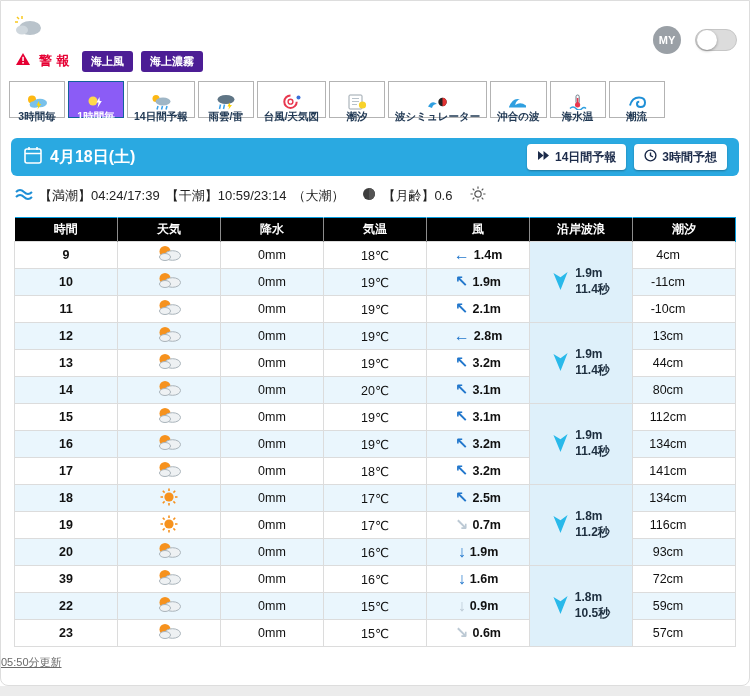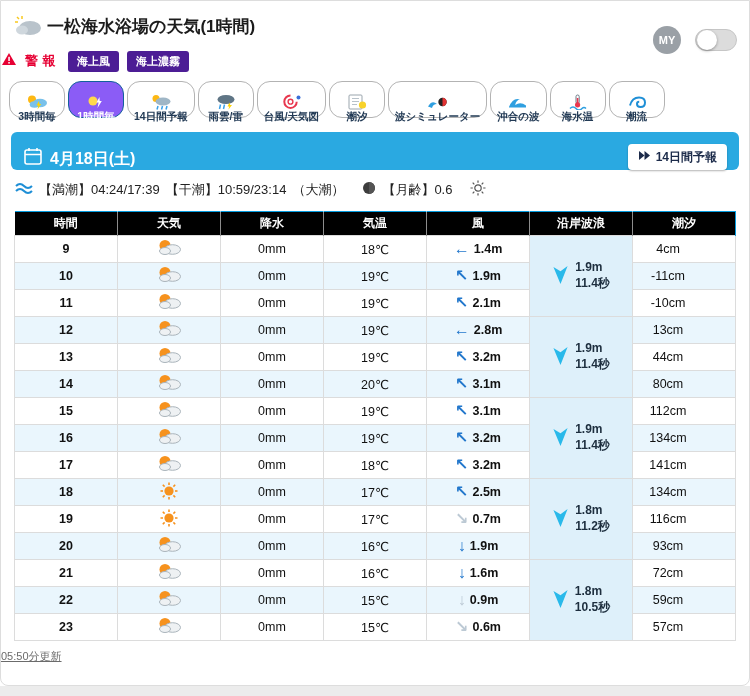--- a/index.html
+++ b/index.html
@@ -22,38 +22,38 @@
   .page-title { font-size: 17px; font-weight: bold; color: #1b1b1b; }
   .top-right { margin-left: auto; display: flex; align-items: center; gap: 14px; margin-top: 27px; }
   .my-badge { width: 28px; height: 28px; border-radius: 50%; background: #9aa0a6; color: #fff;
     font-size: 11px; font-weight: bold; display: flex; align-items: center; justify-content: center; cursor: pointer; }
   .toggle { width: 42px; height: 22px; border-radius: 11px; background: #dcdcdc; border: 1px solid #c6c6c6;
     position: relative; cursor: pointer; }
   .toggle .knob { position: absolute; left: 1px; top: 0px; width: 20px; height: 20px; border-radius: 50%;
     background: #fff; box-shadow: 0 1px 3px rgba(0,0,0,.35); }
 
   
-  .alert-row { display: flex; align-items: center; gap: 8px; padding: 0 0; height: 24px; margin-top: 4px; }
+  .alert-row { display: flex; align-items: center; gap: 8px; padding: 0 14px; height: 24px; margin-top: 4px; }
   .warn-label { color: #e60033; font-weight: bold; font-size: 13px; letter-spacing: .35em; text-decoration: none; cursor: pointer; }
   .badge { background: #4c1d95; color: #fff; font-size: 11px; font-weight: bold;
     padding: 3px 9px; border-radius: 3px; text-decoration: none; cursor: pointer; }
 
   
   .tabs { display: flex; gap: 3px; padding: 8px 8px 4px; }
-  .tab { border: 1px solid #b3b3b3; border-radius: 13px; background: #fff; height: 37px; min-width: 56px;
+  .tab { border: 1px solid #b3b3b3; border-radius: 0; background: #fff; height: 37px; min-width: 56px;
     padding: 19px 6px 2px; display: flex; flex-direction: column; align-items: center; justify-content: center;
     cursor: pointer; flex: 0 0 auto; }
   .tab .ticon { height: 17px; display: flex; align-items: center; }
   .tab .lbl { font-size: 10.5px; font-weight: bold; color: #223a55; white-space: nowrap; line-height: 1.2; }
   .tab.selected { background: #8b5cf6; border-color: #13619c; }
   .tab.selected .lbl { color: #fff; }
 
   
-  .date-bar { margin: 10px 10px 0; background: #2aa9e1; border-radius: 6px; height: 38px;
-    display: flex; align-items: flex-end; padding: 0 12px; }
+  .date-bar { margin: 16px 10px 0; background: #2aa9e1; border-radius: 6px; height: 38px;
+    display: flex; align-items: center; padding: 0 12px; }
   .date-text { color: #fff; font-size: 16px; font-weight: bold; margin-left: 7px; }
   .bar-buttons { margin-left: auto; display: flex; gap: 8px; }
   .bar-btn { background: #fff; border: none; border-radius: 4px; height: 26px; padding: 0 10px;
     display: flex; align-items: center; gap: 5px; font-size: 12px; font-weight: bold; color: #1c2b4a;
     box-shadow: 0 1px 2px rgba(0,0,0,.3); cursor: pointer; font-family: inherit; }
 
   
   .tide-info { display: flex; align-items: center; gap: 6px; padding: 10px 14px 6px; font-size: 13px; color: #222; }
   .tide-info .sep { width: 6px; }
 
@@ -88,21 +88,20 @@
       <svg width="30" height="22" viewBox="0 0 30 22">
           <g stroke="#f8c81c" stroke-width="1.5">
             <line x1="4" y1="2" x2="6" y2="4"></line>
             <line x1="9" y1="1" x2="9" y2="4"></line>
             <line x1="2" y1="7" x2="5" y2="7"></line>
           </g>
           <ellipse cx="17" cy="13" rx="11" ry="7" fill="#b9c3cb"></ellipse>
           <ellipse cx="9" cy="15" rx="6" ry="4.5" fill="#cfd7dd"></ellipse>
         </svg>
     </span>
-    <h1 class="page-title">一松海水浴場の天気(1時間)</h1>
     <div class="top-right">
       <div class="my-badge">MY</div>
       <div class="toggle">
         <div class="knob"></div>
       </div>
     </div>
   </header>
 
   <div class="alert-row">
     <span>
@@ -232,20 +231,29 @@
     <span class="date-text">4月18日(土)</span>
     <div class="bar-buttons">
       <button class="bar-btn">
         <span>
           <svg width="13" height="11" viewBox="0 0 14 12">
               <path d="M1 1 L7 6 L1 11 Z" fill="#1c2b4a"></path>
               <path d="M7 1 L13 6 L7 11 Z" fill="#1c2b4a"></path>
             </svg>
         </span>
         <span>14日間予報</span>
+      </button>
+      <button class="bar-btn">
+        <span>
+          <svg width="13" height="13" viewBox="0 0 13 13">
+              <circle cx="6.5" cy="6.5" r="5.4" fill="none" stroke="#1c2b4a" stroke-width="1.4"></circle>
+              <path d="M6.5 3.5 V6.5 L9 8" fill="none" stroke="#1c2b4a" stroke-width="1.4"></path>
+            </svg>
+        </span>
+        <span>3時間予想</span>
       </button>
     </div>
   </div>
 
   <div class="tide-info">
     <span>
       <svg width="18" height="14" viewBox="0 0 18 14">
           <path d="M1 5 q4 -4 8 0 q4 4 8 0" fill="none" stroke="#1f8fd6" stroke-width="2"></path>
           <path d="M1 10 q4 -4 8 0 q4 4 8 0" fill="none" stroke="#1f8fd6" stroke-width="2"></path>
         </svg>
@@ -570,21 +578,21 @@
           <td class="temp">16℃</td>
           <td>
             <div class="windbox">
               <span class="arrow">↓</span>
               <span class="wspd">1.9m</span>
             </div>
           </td>
           <td class="tideval">93cm</td>
         </tr>
         <tr>
-          <td class="time">21</td>
+          <td class="time">39</td>
           <td class="weather"><span><svg width="26" height="17" viewBox="0 0 26 17">
                 <circle cx="9" cy="6.5" r="5.5" fill="#f6921e"></circle>
                 <g fill="#eef1f3" stroke="#aab4bb" stroke-width="1">
                   <ellipse cx="16.5" cy="10.5" rx="8" ry="4.8"></ellipse>
                   <ellipse cx="9" cy="12" rx="5.5" ry="3.5"></ellipse>
                 </g>
               </svg></span></td>
           <td class="precip">0mm</td>
           <td class="temp">16℃</td>
           <td>

